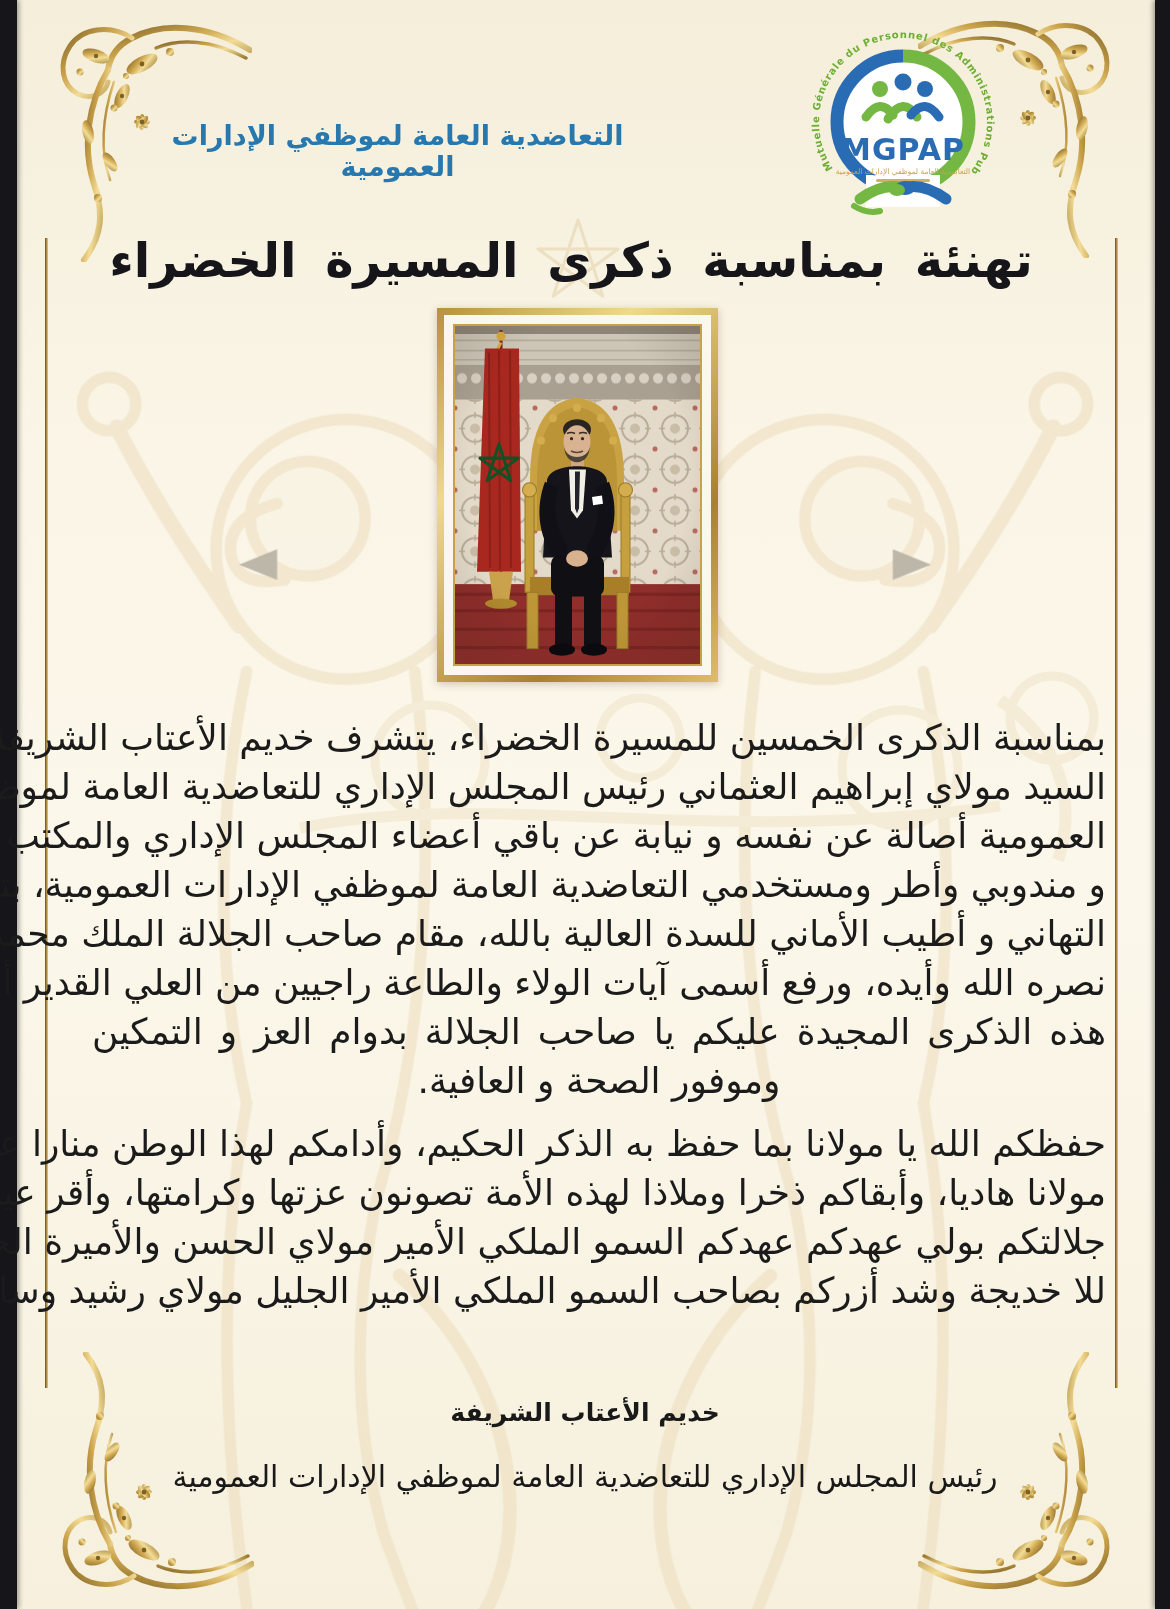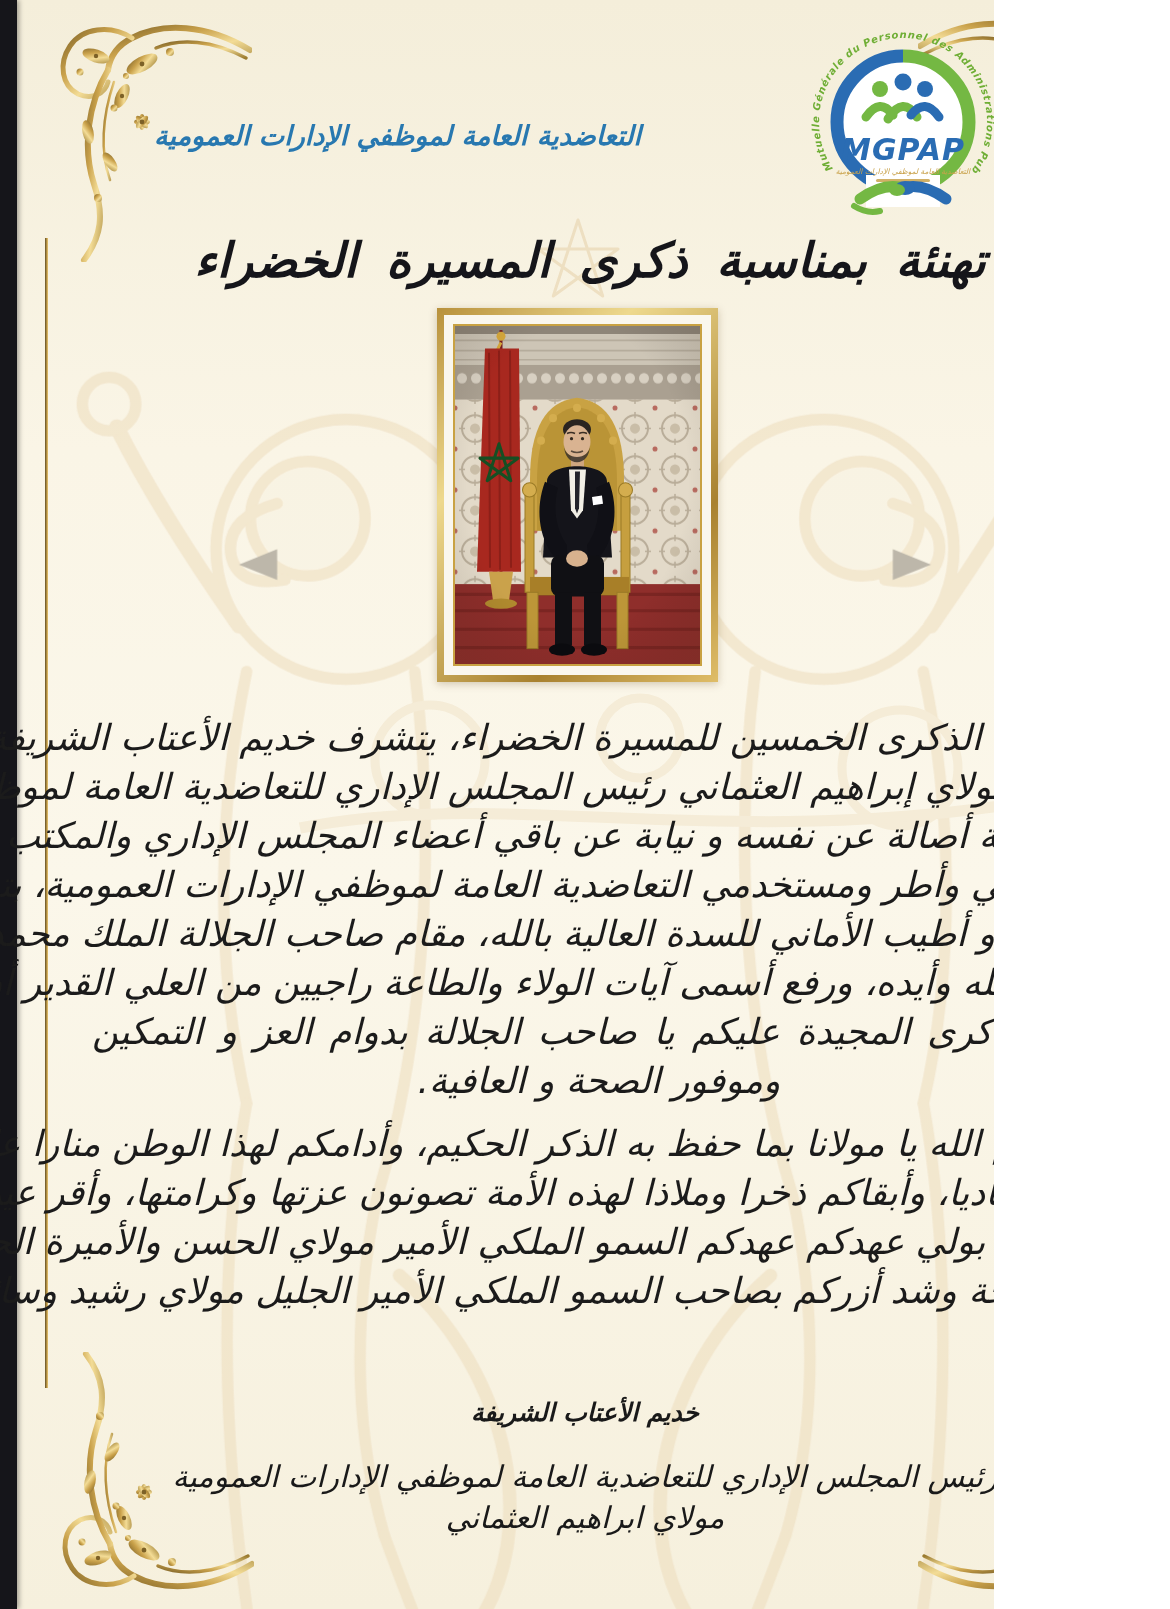--- a/index.html
+++ b/index.html
@@ -1,36 +1,36 @@
 <!DOCTYPE html>
 <html lang="ar"><head>
 <meta charset="utf-8">
 <style>
   html,body{margin:0;padding:0;}
   *{box-sizing:border-box;}
   body{font-family:"DejaVu Sans",sans-serif;}
-  .page{position:relative;width:994px;height:1609px;overflow:hidden;
-        background:linear-gradient(180deg,#f4eeda 0%,#faf5e6 28%,#fbf7ea 55%,#f6f0dd 100%);font-style:italic;}
+  .page{position:relative;width:1170px;height:1609px;overflow:hidden;
+        background:linear-gradient(180deg,#f4eeda 0%,#faf5e6 28%,#fbf7ea 55%,#f6f0dd 100%);}
   .side-bar{position:absolute;top:0;height:1609px;background:#15151a;z-index:4;}
   .side-bar.left{left:0;width:17px;box-shadow:2px 0 5px rgba(0,0,0,.35);}
   .side-bar.right{left:1155px;width:15px;box-shadow:-2px 0 5px rgba(0,0,0,.35);}
   .gold-rule{position:absolute;width:3px;top:238px;height:1150px;z-index:2;
         background:linear-gradient(90deg,#5e4d26,#caa24b 70%,#e8cd84);}
   .gold-rule.left{left:45px;}
   .gold-rule.right{left:1115px;}
   .corner{position:absolute;width:230px;height:250px;z-index:3;}
   .corner.tl{left:22px;top:12px;}
   .corner.tr{left:918px;top:8px;transform:scaleX(-1);}
   .corner.bl{left:24px;top:1352px;transform:scaleY(-1);}
   .corner.br{left:918px;top:1352px;transform:scale(-1,-1);}
   .watermark{position:absolute;left:0;top:0;width:1170px;height:1609px;z-index:1;pointer-events:none;}
   .org-name{position:absolute;left:140px;top:120px;width:515px;z-index:5;
         direction:rtl;text-align:center;font-size:27px;font-weight:bold;color:#2878b0;}
   .logo{position:absolute;left:798px;top:25px;width:210px;height:215px;z-index:5;}
-  .doc-title{position:absolute;left:75px;top:224px;width:1030px;z-index:5;direction:rtl;
+  .doc-title{position:absolute;left:56px;top:224px;width:1030px;z-index:5;direction:rtl;
         text-align:center;font-size:48px;line-height:72px;font-weight:bold;color:#15151a;word-spacing:12px;}
   .portrait{position:absolute;left:437px;top:308px;width:281px;height:374px;z-index:5;
         background:linear-gradient(135deg,#b8913c,#eed98e 30%,#a8812f 72%,#dfbd68);
         padding:7px;box-shadow:0 2px 8px rgba(90,60,10,.25);}
   .portrait .mat{background:#faf7ee;width:100%;height:100%;padding:9px;}
   .portrait .photo{width:100%;height:100%;border:2px solid #c9a243;overflow:hidden;}
   .portrait svg{display:block;width:100%;height:100%;}
   .paragraphs{position:absolute;left:92px;width:1014px;z-index:5;}
   .par-p1{top:713px;}
   .par-p2{top:1119px;}
@@ -284,15 +284,14 @@
 
   <div class="paragraphs par-p2" style="position:absolute;top:1119px;">
     <div class="par-line">حفظكم الله يا مولانا بما حفظ به الذكر الحكيم، وأدامكم لهذا الوطن منارا عاليا</div>
     <div class="par-line">مولانا هاديا، وأبقاكم ذخرا وملاذا لهذه الأمة تصونون عزتها وكرامتها، وأقر عين</div>
     <div class="par-line">جلالتكم بولي عهدكم عهدكم السمو الملكي الأمير مولاي الحسن والأميرة الجليلة</div>
     <div class="par-line">للا خديجة وشد أزركم بصاحب السمو الملكي الأمير الجليل مولاي رشيد وسائر أفراد</div>
   </div>
 
   <div class="sig-line sig-1">خديم الأعتاب الشريفة</div>
   <div class="sig-line sig-2">رئيس المجلس الإداري للتعاضدية العامة لموظفي الإدارات العمومية</div>
-  <div class="sig-line sig-3">مولاي ابراهيم العثماني</div>
 
 </div>
 
 </body></html>

